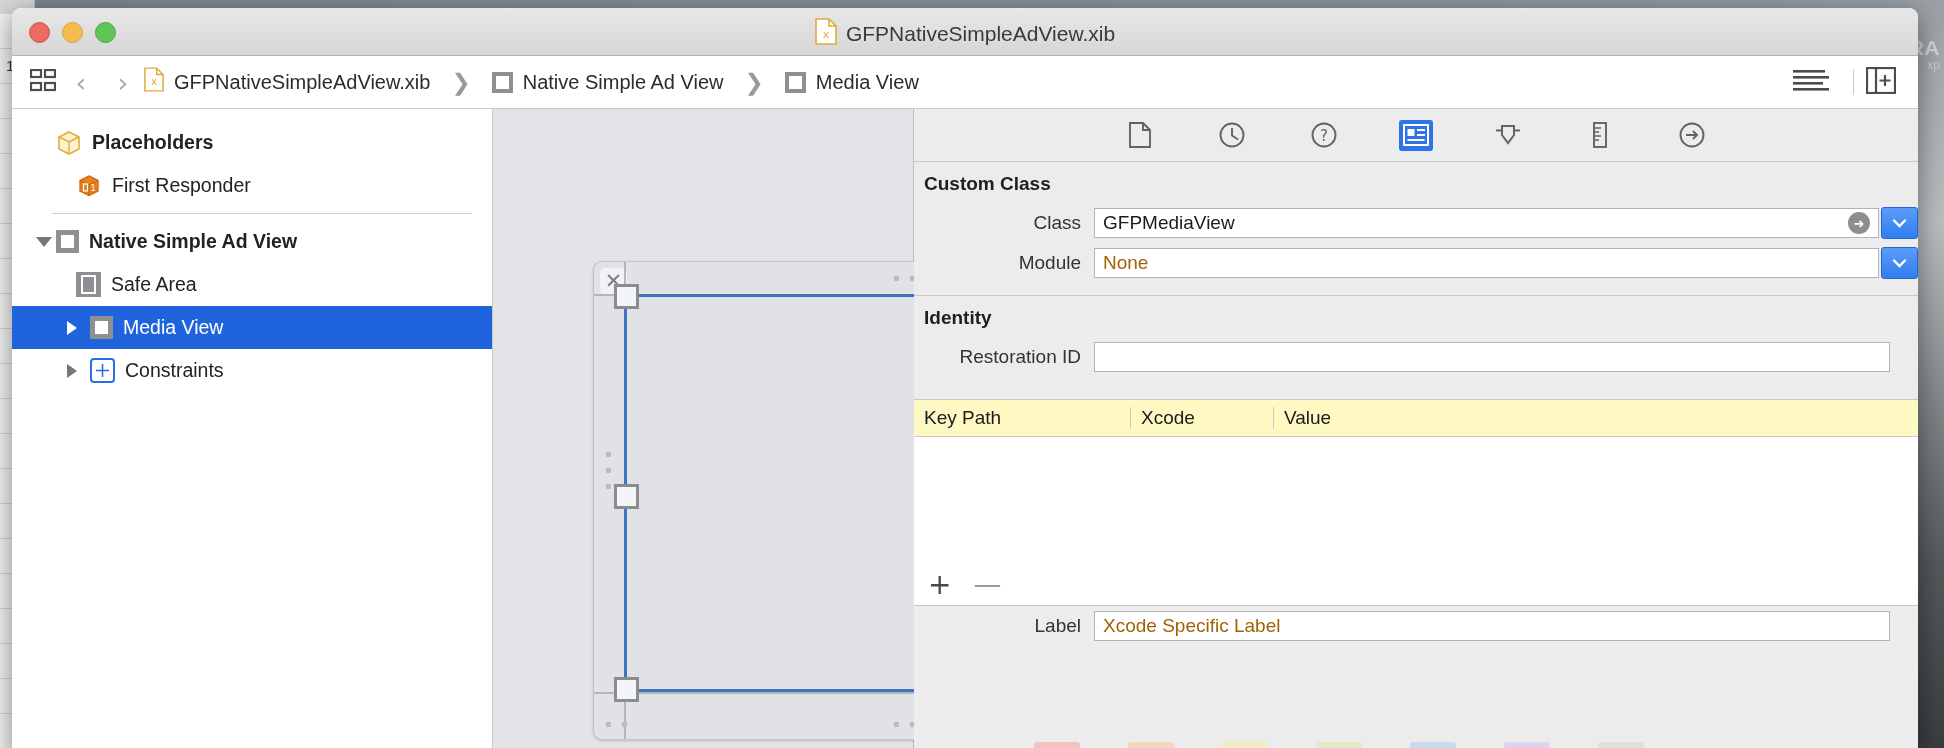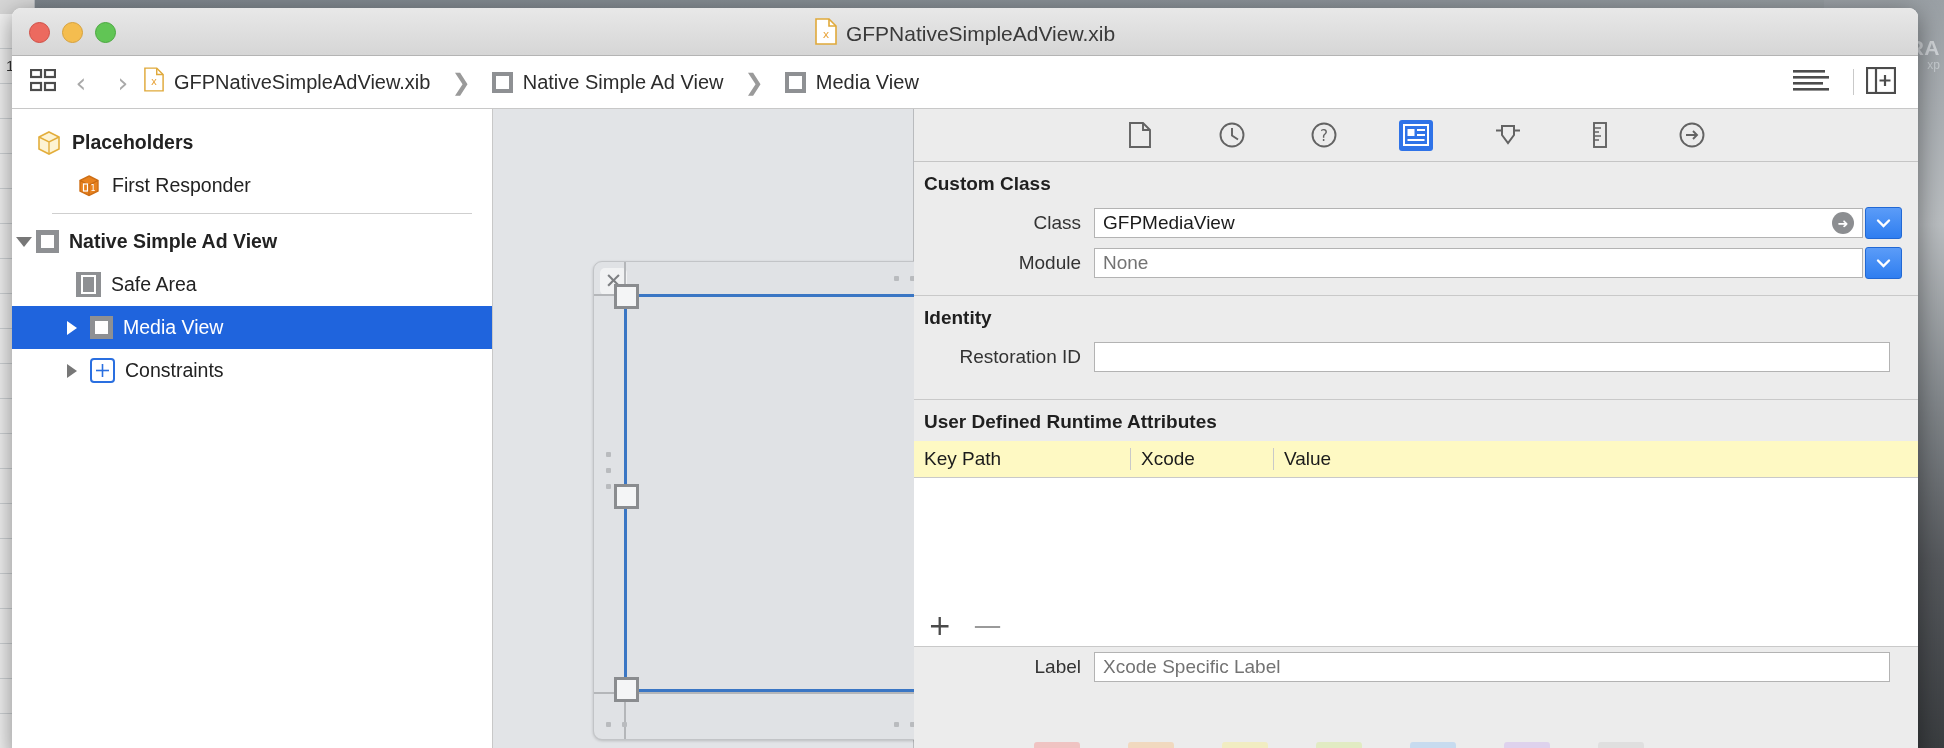--- a/index.html
+++ b/index.html
@@ -56,21 +56,21 @@
   #jb-right .sepline{width:1px;height:26px;background:#c9c9c9;margin:0 12px;}
 
   
   #body{display:flex;height:649px;}
   #navigator{width:480px;background:#ffffff;border-right:1px solid #c8c8c8;
     position:relative;padding-top:12px;}
   #canvaswrap{flex:1;background:#e2e4e7;border-right:1px solid #b9bbbe;position:relative;}
   #inspector{width:1004px;background:#ececec;position:relative;}
 
   
-  .nrow{height:43px;display:flex;align-items:center;position:relative;
+  .nrow{height:43px;display:flex;align-items:center;position:relative;padding-left:20px;
     font-size:19.5px;color:#222;}
   .nrow.sel{background:#1f64dd;color:#fff;}
   .nrow .tw{width:24px;flex:0 0 24px;display:flex;align-items:center;justify-content:center;}
   .tri{width:0;height:0;border-left:10px solid #777;border-top:7px solid transparent;
     border-bottom:7px solid transparent;}
   .tri.down{border-left:8px solid transparent;border-right:8px solid transparent;
     border-top:10px solid #777;border-bottom:none;}
   .nrow.sel .tri{border-left-color:#fff;}
   .nlabel{margin-left:10px;white-space:nowrap;}
   .bold{font-weight:bold;}
@@ -102,25 +102,25 @@
   .dots span{width:5px;height:5px;background:#b9bbbe;border-radius:1px;display:block;}
   .dots.vert{flex-direction:column;}
 
   
   #insp-tabs{height:52px;background:#ececec;border-bottom:1px solid #c5c5c5;
     display:flex;align-items:center;justify-content:center;gap:58px;}
   .itab{width:34px;height:31px;display:flex;align-items:center;justify-content:center;}
   .itab.active{background:#2f73e8;border-radius:3px;}
   .sechead{font-size:19px;font-weight:bold;color:#1f1f1f;padding:11px 0 8px 10px;}
   .seprow{height:1px;background:#c9c9c9;}
-  .frow{display:flex;align-items:center;height:40px;padding-right:16px;}
+  .frow{display:flex;align-items:center;height:40px;padding-right:0;}
   .flabel{width:167px;text-align:right;padding-right:13px;font-size:19px;color:#333;}
   .fld{flex:1;height:30px;background:#fff;border:1px solid #b3b3b3;box-sizing:border-box;
     display:flex;align-items:center;padding:0 8px;font-size:19px;color:#1b1b1b;position:relative;}
-  .fld .ph{color:#737373;text-align:center;}
+  .fld .ph{color:#a16207;text-align:center;}
   .combo{width:37px;height:32px;background:linear-gradient(180deg,#5b9cf8 0%,#2f7ef0 100%);
     border:1px solid #2168d4;box-sizing:border-box;border-radius:3px;margin-left:2px;
     display:flex;align-items:center;justify-content:center;color:#fff;font-size:14px;}
   .goarrow{width:22px;height:22px;border-radius:50%;background:#8c8e91;display:flex;
     align-items:center;justify-content:center;color:#fff;font-size:13px;
     font-family:"DejaVu Sans",sans-serif;}
   .chkrow{display:flex;align-items:center;padding-left:180px;height:38px;gap:12px;}
   .chk{width:22px;height:22px;background:#fff;border:1px solid #acacac;border-radius:3px;}
   .chklabel{font-size:19px;color:#2a2a2a;}
   .udra-head{display:flex;height:36px;align-items:center;background:#fef9c3;
@@ -446,21 +446,20 @@
 
       <div class="sechead">Identity</div>
       <div class="frow" style="padding-right:28px">
         <div class="flabel">Restoration ID</div>
         <div class="fld">
           <span></span>
         </div>
       </div>
       <div class="seprow" style="margin-top:22px"></div>
 
-      <div class="sechead">User Defined Runtime Attributes</div>
       <div class="udra-head">
         <div class="c1">Key Path</div>
         <div class="c2">Xcode</div>
         <div>Value</div>
       </div>
       <div class="udra-body"></div>
       <div class="udra-foot">
         <span>+</span>
         <span class="minus">—</span>
       </div>

